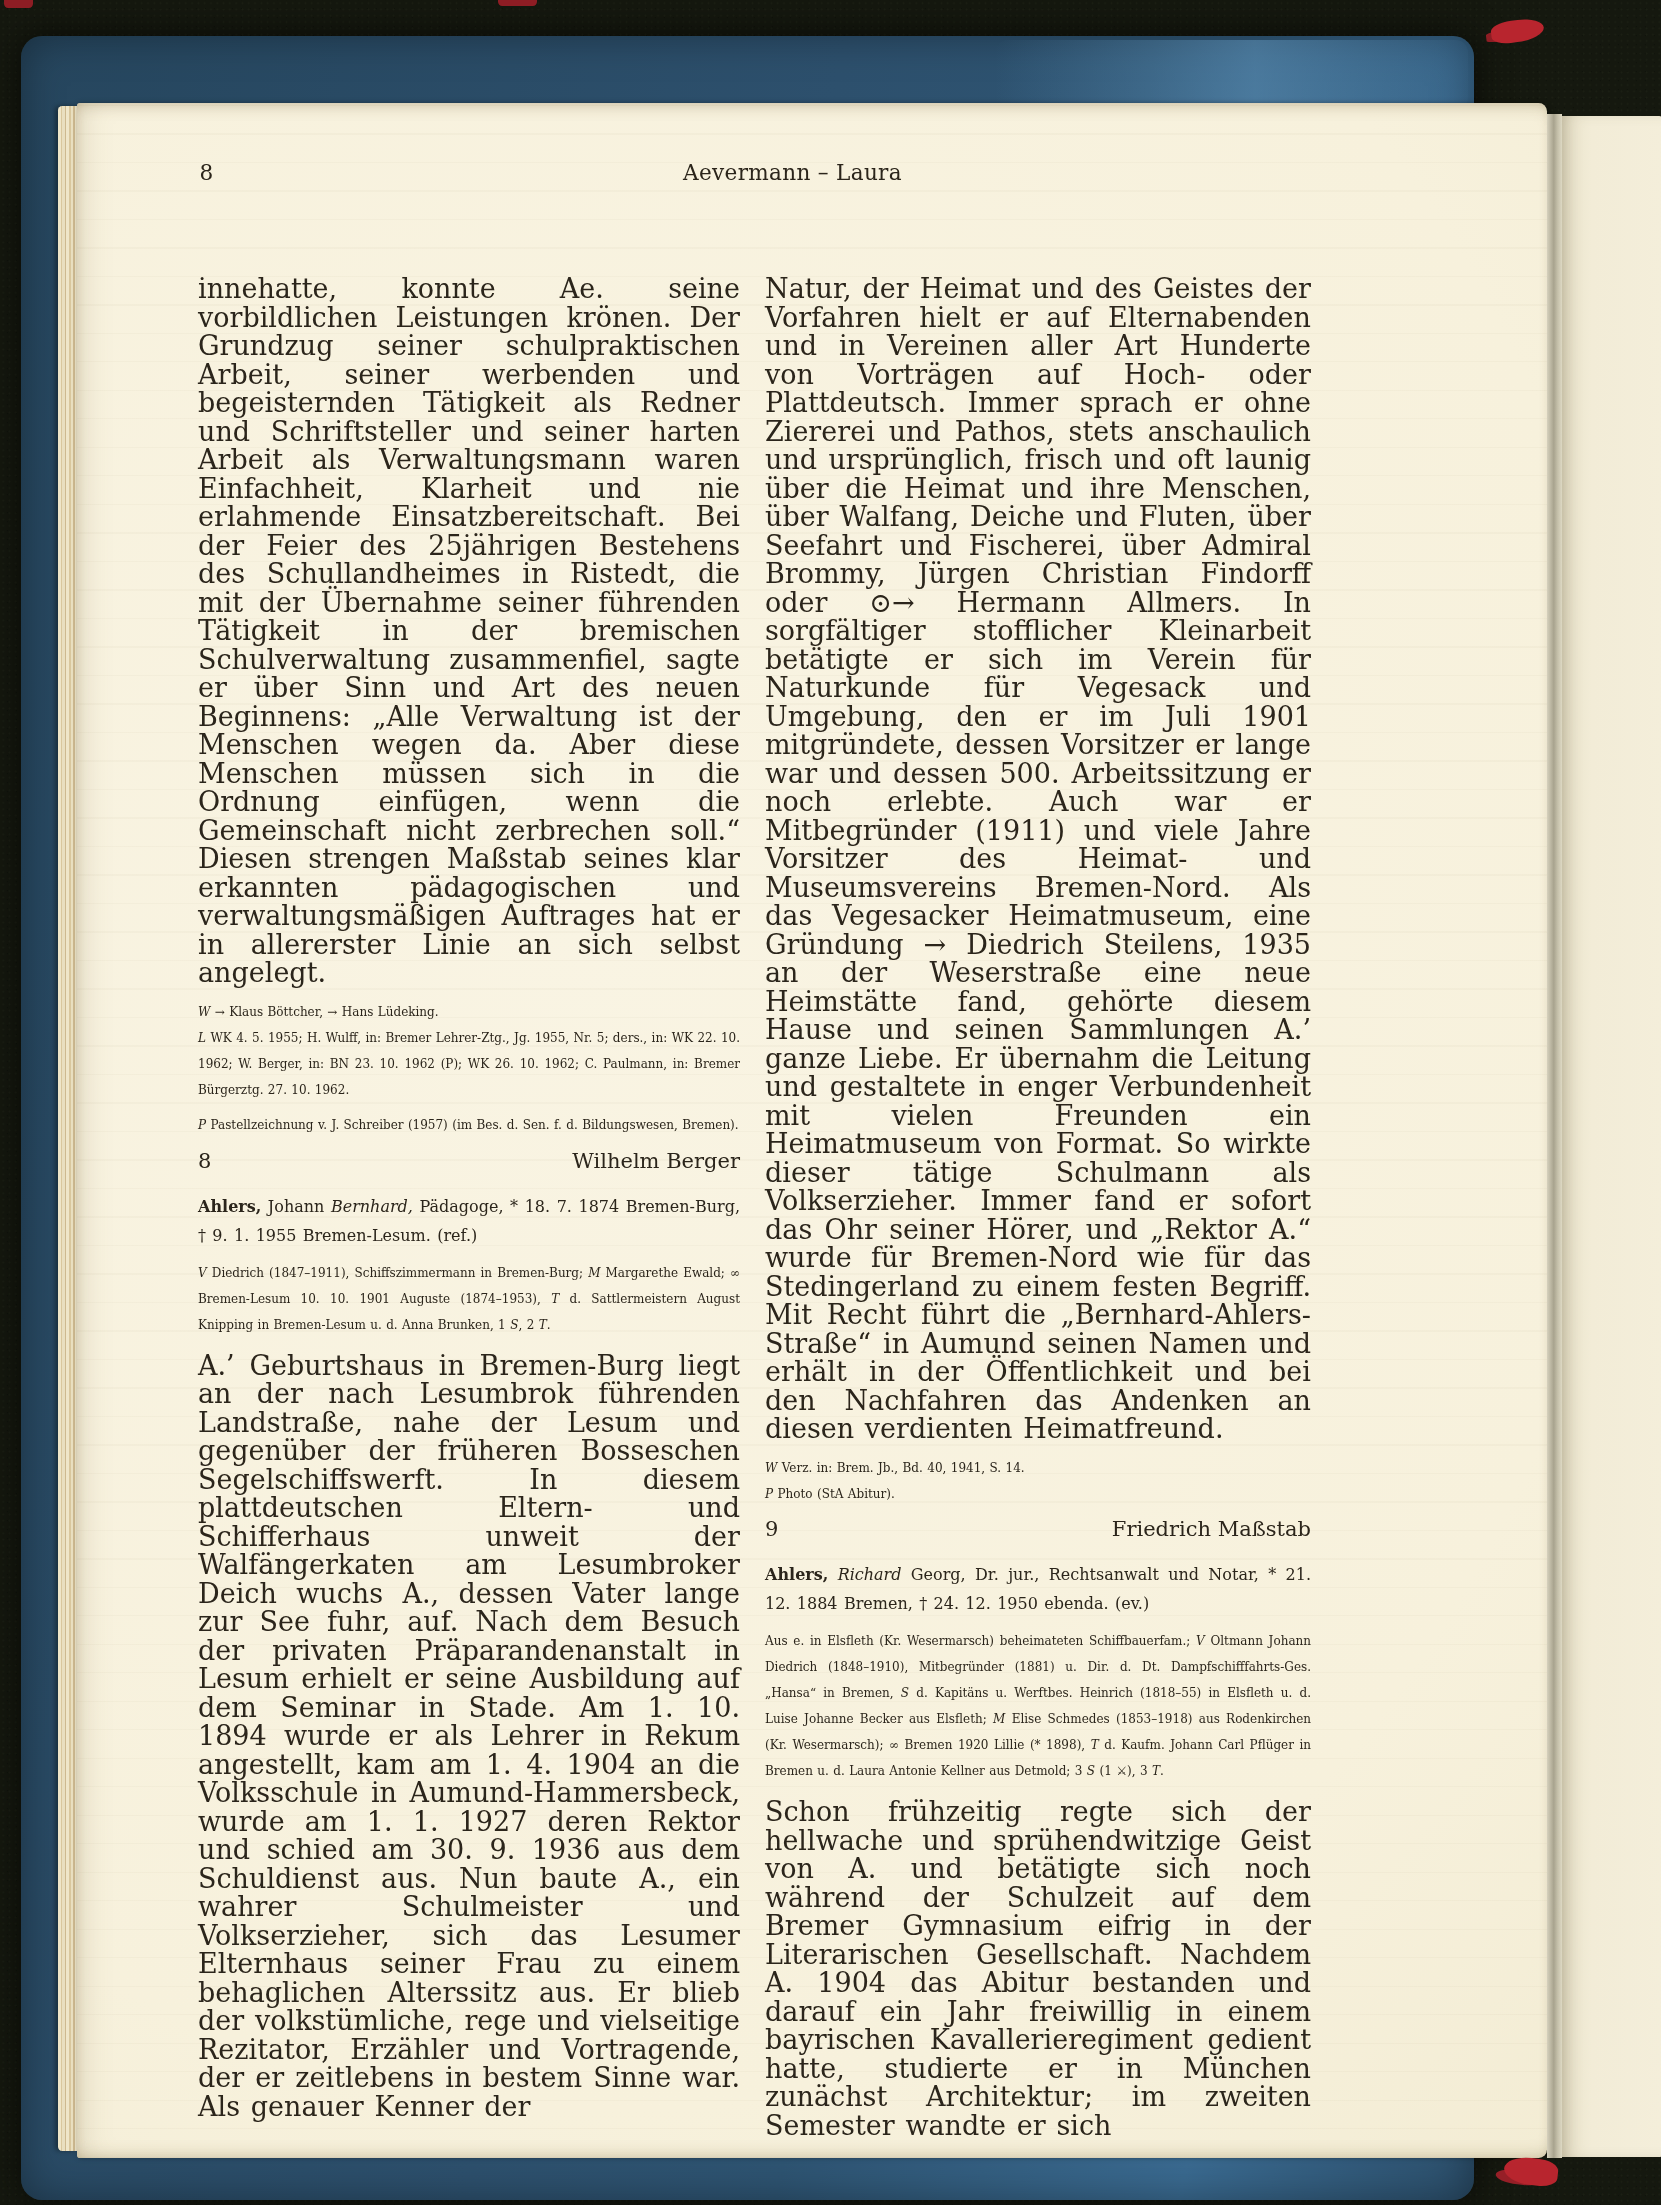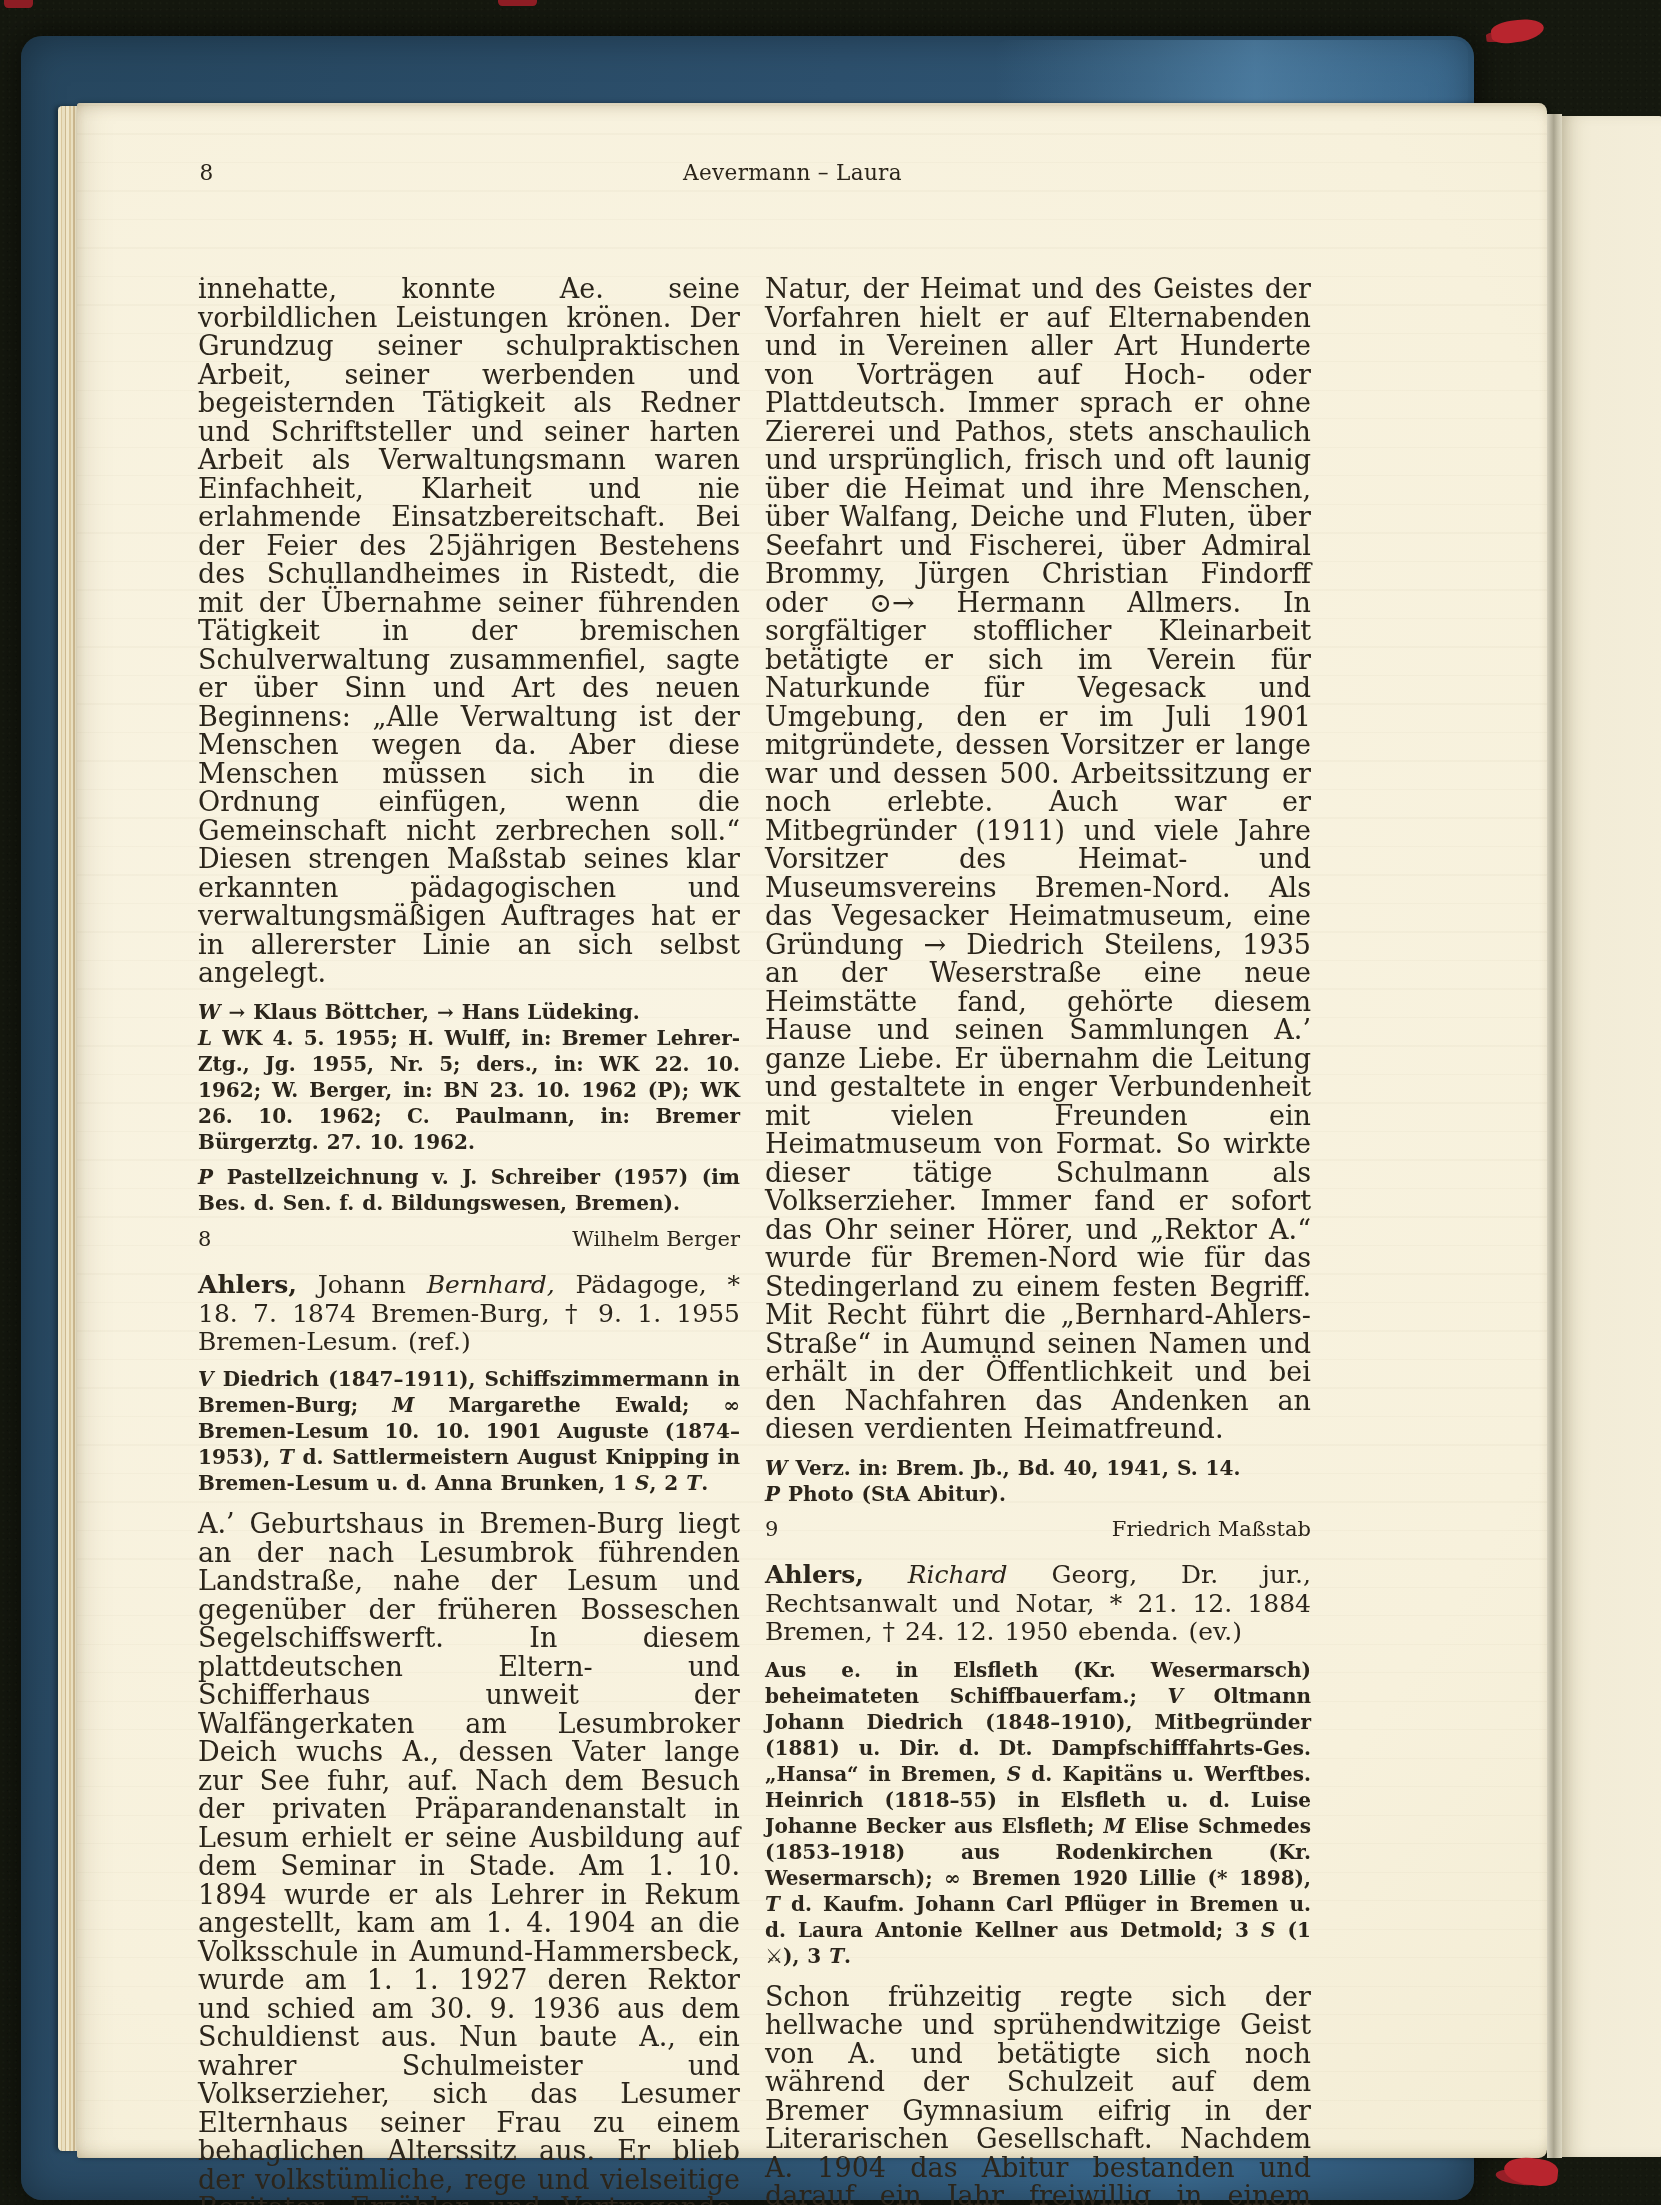--- a/index.html
+++ b/index.html
@@ -60,22 +60,22 @@
   .content{position:absolute;left:0;top:0;width:100%;height:100%;color:#2b251b;}
   .running-head{position:absolute;left:121px;top:54px;width:1189px;height:31px;font-size:21.6px;line-height:31px;}
   .running-head .pagenum{position:absolute;left:1.4px;top:0;}
   .running-head .title{position:absolute;left:0;width:100%;text-align:center;letter-spacing:0.3px;}
 
   .col{position:absolute;top:172px;text-align:justify;}
   .col-left{left:121px;width:542px;}
   .col-right{left:688px;width:546px;}
 
   .body-text{font-size:27px;line-height:28.5px;word-spacing:.08em;hyphens:auto;}
-  .petit{font-size:20px;line-height:26px;word-spacing:.05em;hyphens:auto;font-weight:bold;}
-  .entry-head{font-size:25px;line-height:28.5px;word-spacing:.08em;hyphens:auto;}
+  .petit{font-size:12px;line-height:26px;word-spacing:.05em;hyphens:auto;}
+  .entry-head{font-size:16px;line-height:28.5px;word-spacing:.08em;hyphens:auto;}
 
   .mt-wl{margin-top:11px;}
   .mt-p{margin-top:9.7px;}
   .mt-sig{margin-top:8.4px;}
   .mt-entry{margin-top:18px;}
   .mt-gen{margin-top:9.7px;}
   .mt-bio{margin-top:14px;}
 
   .sig-row{display:flex;justify-content:space-between;font-size:21px;line-height:28.5px;text-align:left;}
   .it{font-style:italic;}

